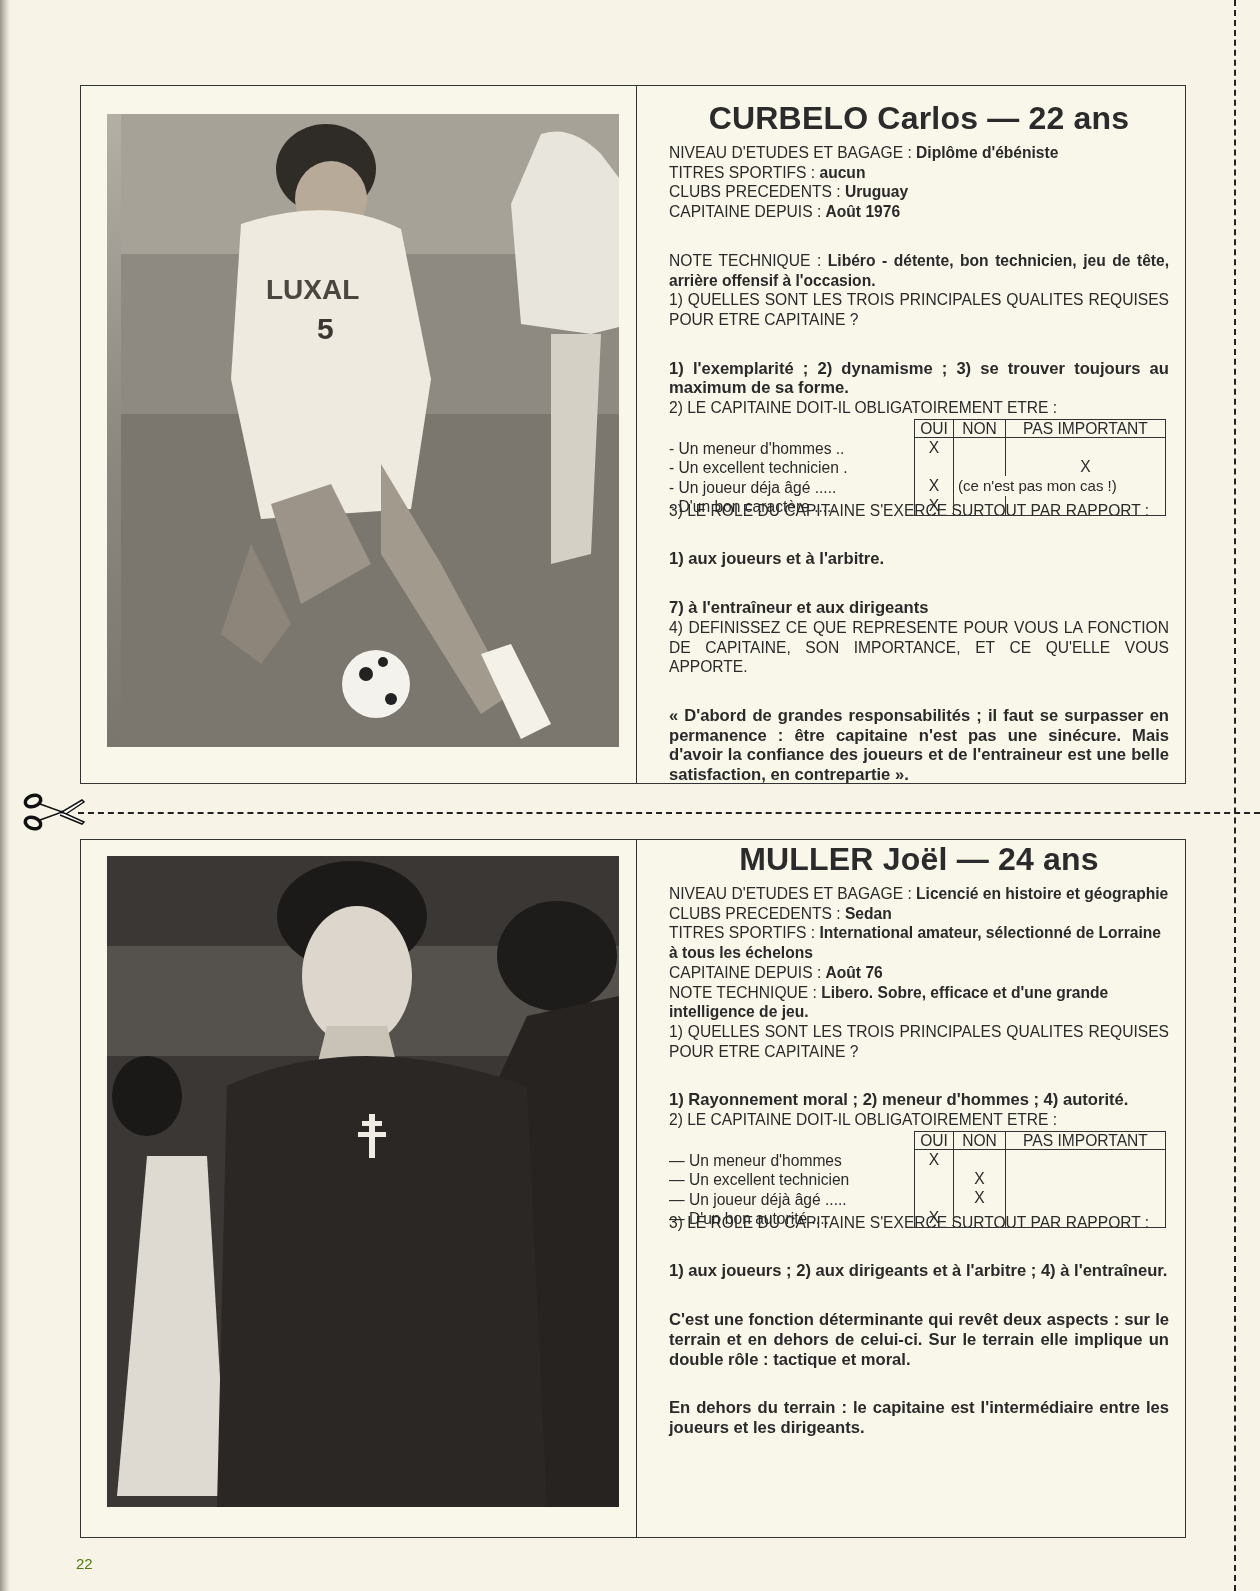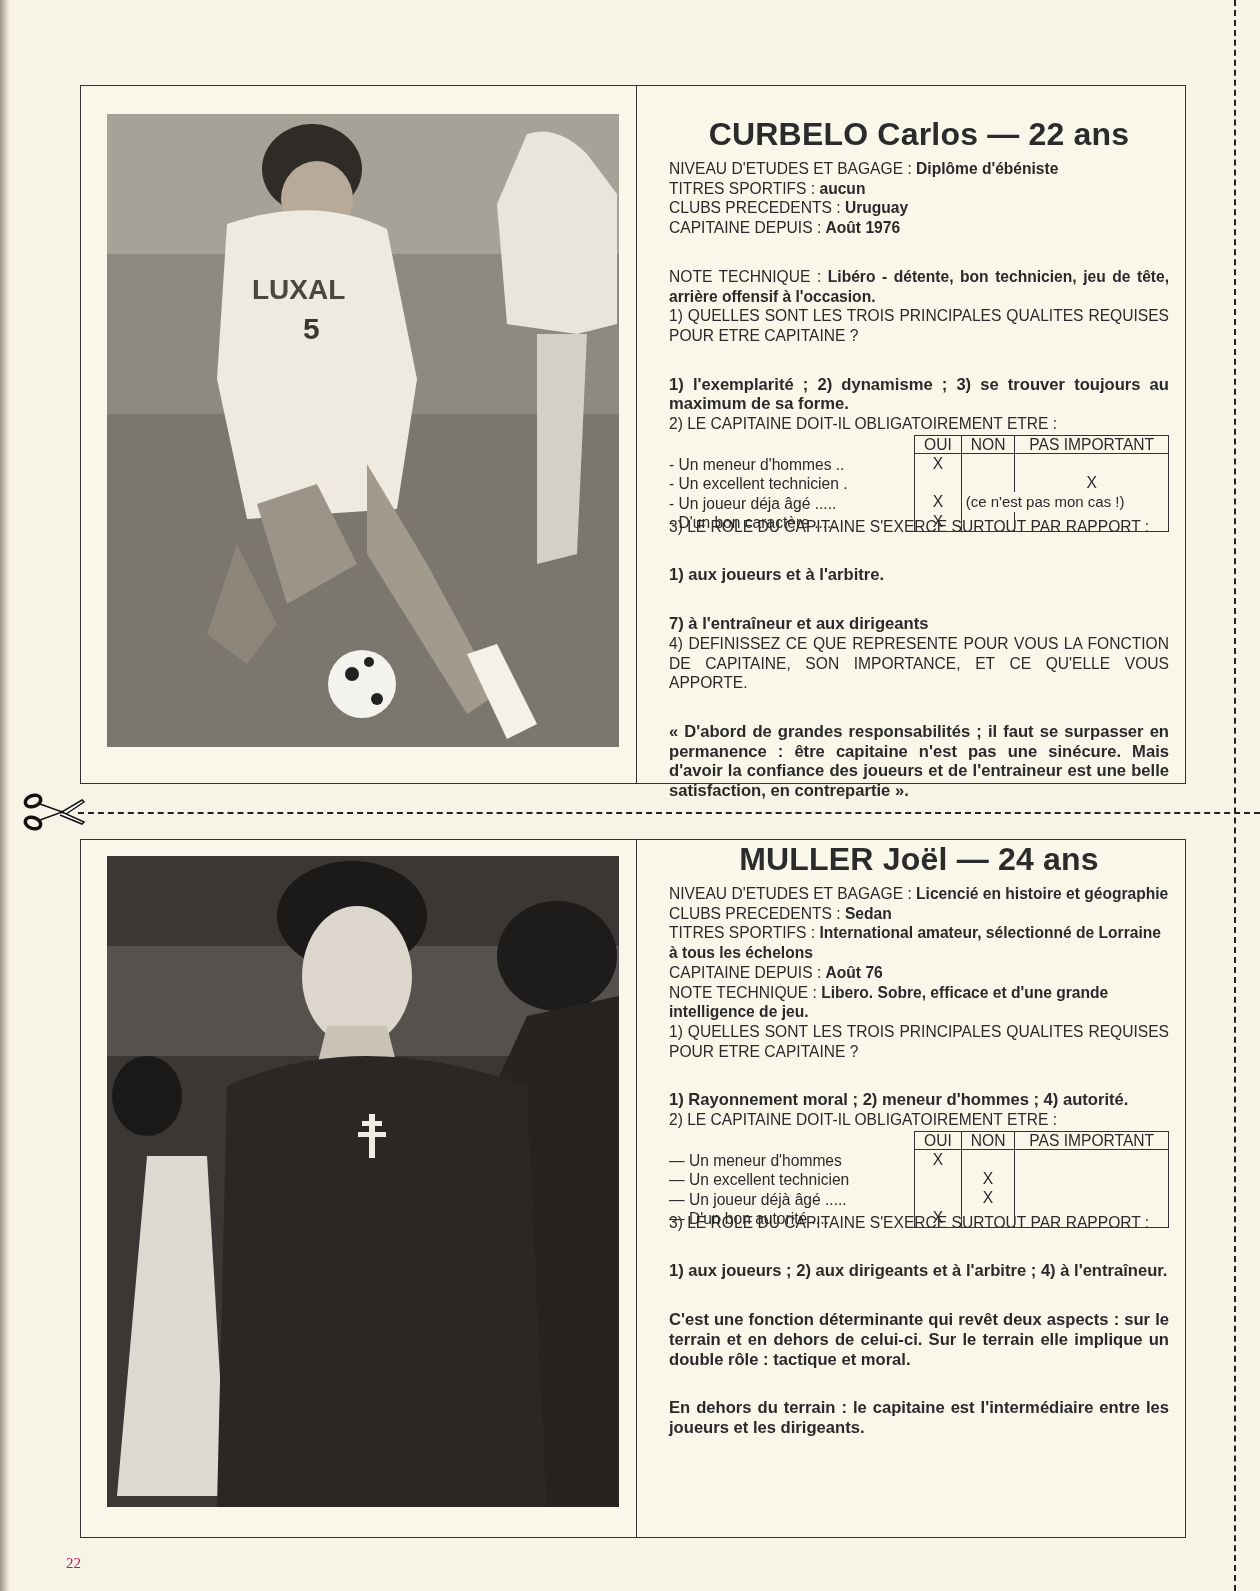--- a/index.html
+++ b/index.html
@@ -31,51 +31,51 @@
   }
   .card.top { top: 85px; height: 699px; }
   .card.bottom { top: 839px; height: 699px; }
   .photo-col {
     position: absolute; left: 0; top: 0; width: 556px; height: 100%;
     border-right: 1.5px solid #333;
   }
   .photo {
     position: absolute; left: 26px; width: 512px; overflow: hidden;
   }
-  .card.top .photo { top: 28px; height: 633px; background: linear-gradient(160deg, #b5b0a6 0%, #8d8880 40%, #6f6b64 100%); }
+  .card.top .photo { top: 28px; height: 633px; background: linear-gradient(160deg, #b5b0a6 0%, #8d8880 40%, #6f6b64 100%); padding-left: 14px; }
   .card.bottom .photo { top: 16px; height: 651px; background: linear-gradient(180deg, #3e3b38 0%, #2d2a28 45%, #1f1d1c 100%); }
   .text-col {
     position: absolute; left: 588px; top: 0; width: 500px; height: 100%;
     font-size: 15.6px; line-height: 19.7px;
   }
   .name {
     font-weight: bold; font-size: 32px; line-height: 38px; text-align: center;
     color: #2b2b2b; margin-bottom: 6px; letter-spacing: 0.2px;
   }
-  .card.top .name { margin-top: 29px; }
+  .card.top .name { margin-top: 13px; }
   .card.bottom .name { margin-top: 0px; }
   .row { }
   .lbl { font-weight: normal; }
   .val { font-weight: bold; }
   .q { text-align: justify; }
   .a { font-weight: bold; font-size: 16.6px; text-align: justify; margin-top: 29px; }
   .qtable { position: relative; height: 82px; margin-top: 1px; }
   .qtable .items { position: absolute; left: 0; top: 20px; width: 245px; }
   .qtable .items div { height: 19.5px; white-space: nowrap; }
   .qtable table {
     position: absolute; left: 245px; top: 0; border-collapse: collapse;
     font-size: 15.6px; line-height: 17px;
   }
-  .qtable th { font-weight: normal; border: 1.2px solid #333; padding: 0 9px; text-align: center; }
+  .qtable th { font-weight: normal; border: 1.2px solid #333; padding: 0 1px; text-align: center; }
   .qtable td { border-left: 1.2px solid #333; border-right: 1.2px solid #333; text-align: center; height: 19.5px; padding: 0; }
   .qtable tr:last-child td { border-bottom: 1.2px solid #333; }
   .c-oui { width: 39px; }
   .c-non { width: 52px; }
   .c-pas { width: 160px; }
-  .page-num { position: absolute; left: 66px; top: 1555px; font-size: 15px; color: #be185d; font-family: Liberation Serif, serif; }
+  .page-num { position: absolute; left: 76px; top: 1555px; font-size: 15px; color: #4d7c0f; }
 </style>
 </head>
 <body>
 
 <div class="spine"></div>
 <div class="vcut"></div>
 <div class="hcut"></div>
 
 <svg class="scissors" viewBox="0 0 70 40">
   <ellipse cx="11" cy="9" rx="8" ry="5.5" fill="none" stroke="#111" stroke-width="3.5" transform="rotate(-20 11 9)"></ellipse>

